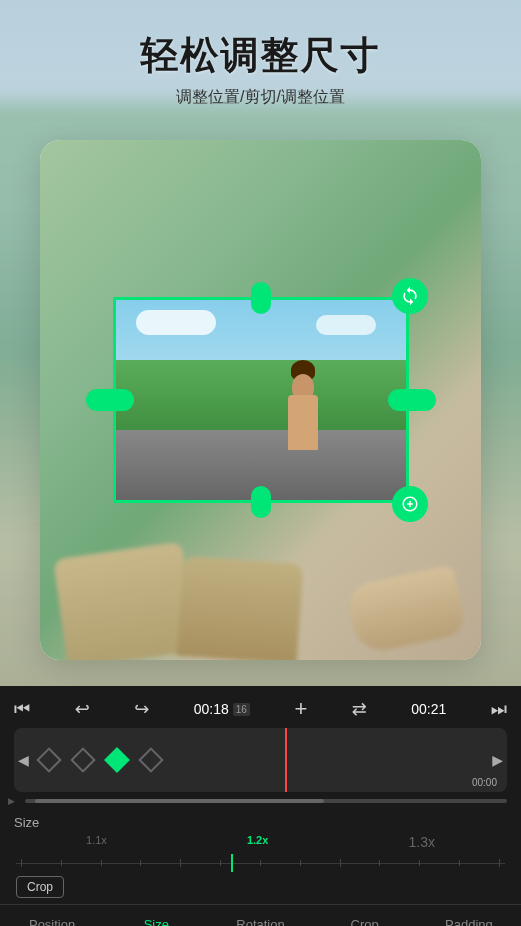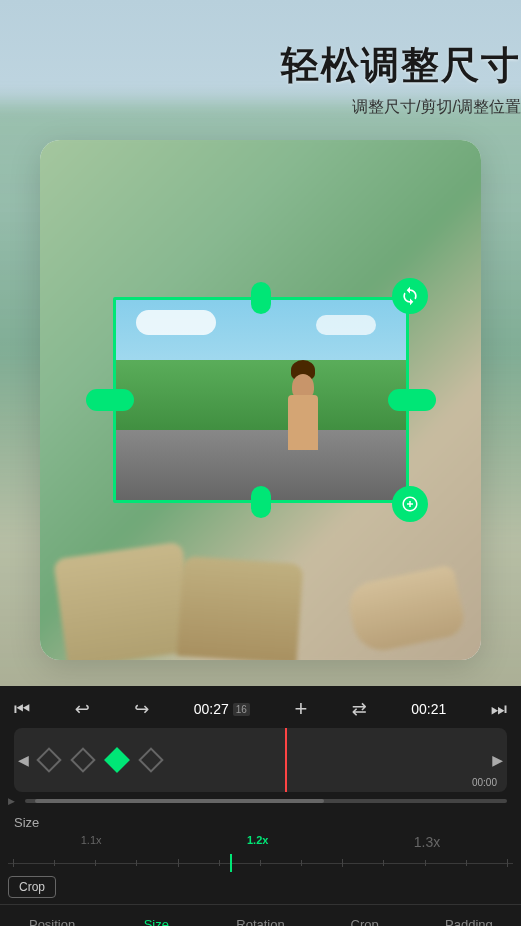--- a/index.html
+++ b/index.html
@@ -32,23 +32,23 @@
         rgba(200,190,160,0.6) 70%,
         rgba(180,170,140,0.7) 100%
       );
       filter: blur(8px);
       transform: scale(1.1);
     }
 
     
     .header {
       position: absolute;
-      top: 16px; left: 0; right: 0;
-      text-align: right;
-      padding-top: 24px;
+      top: 0; left: 0; right: 0;
+      text-align: center;
+      padding-top: 30px;
       z-index: 10;
     }
 
     .header-title {
       font-size: 38px;
       font-weight: 900;
       color: #1a1a1a;
       letter-spacing: 2px;
       text-shadow: 0 1px 3px rgba(255,255,255,0.5);
     }
@@ -476,21 +476,21 @@
   </style>
 </head>
 <body>
 
 <div class="bg-photo">
   <div class="bg-blur-img"></div>
 </div>
 
 <div class="header">
   <div class="header-title">轻松调整尺寸</div>
-  <div class="header-subtitle">调整尺寸/剪切/调整位置</div>
+  <div class="header-subtitle">调整位置/剪切/调整位置</div>
 </div>
 
 <div class="editor-frame">
   <div class="canvas-area">
     <div class="canvas-bg"></div>
 
     <div style="position:absolute;bottom:0;left:0;right:0;height:200px;z-index:2;overflow:hidden;">
 
       <div style="position:absolute;bottom:0;left:20px;width:130px;height:110px;background:linear-gradient(180deg,#c8b88a 0%,#b0a070 100%);border-radius:12px 12px 0 0;transform:rotate(-8deg);filter:blur(2px);"></div>
 
@@ -537,21 +537,21 @@
   </div>
 </div>
 
 <div class="bottom-panel">
 
   <div class="timeline-toolbar">
     <span class="toolbar-icon">⏮</span>
     <span class="toolbar-icon">↩</span>
     <span class="toolbar-icon">↪</span>
     <div class="toolbar-time">
-      <span>00:27</span>
+      <span>00:18</span>
       <span class="toolbar-time-small">16</span>
     </div>
     <span class="toolbar-plus">+</span>
     <span class="toolbar-icon">⇄</span>
     <div class="toolbar-end-time">00:21</div>
     <span class="toolbar-icon">⏭</span>
   </div>
 
   <div style="position:relative;margin:0 8px 4px;">
     <div class="timeline-track">
@@ -585,21 +585,21 @@
       <div class="scroll-bar" style="flex:1;">
         <div class="scroll-thumb"></div>
       </div>
     </div>
   </div>
 
   <div class="reset-btn-area">
     <span class="size-label">Size</span>
   </div>
 
-  <div style="padding:0 8px 4px;">
+  <div style="padding:0 16px 4px;">
     <div style="display:flex;justify-content:space-around;margin-bottom:4px;">
       <span style="font-size:11px;color:#666;">1.1x</span>
       <span style="font-size:11px;color:#00e676;font-weight:bold;">1.2x</span>
       <span style="font-size:14px;color:#666;">1.3x</span>
     </div>
     <div style="position:relative;height:18px;">
       <div style="position:absolute;top:50%;left:0;right:0;height:1px;background:#3a3a3a;"></div>
 
       <div style="position:absolute;top:0;left:0;right:0;height:100%;display:flex;align-items:center;justify-content:space-between;padding:0 5px;">
         <div style="width:1px;height:8px;background:#444;"></div>

